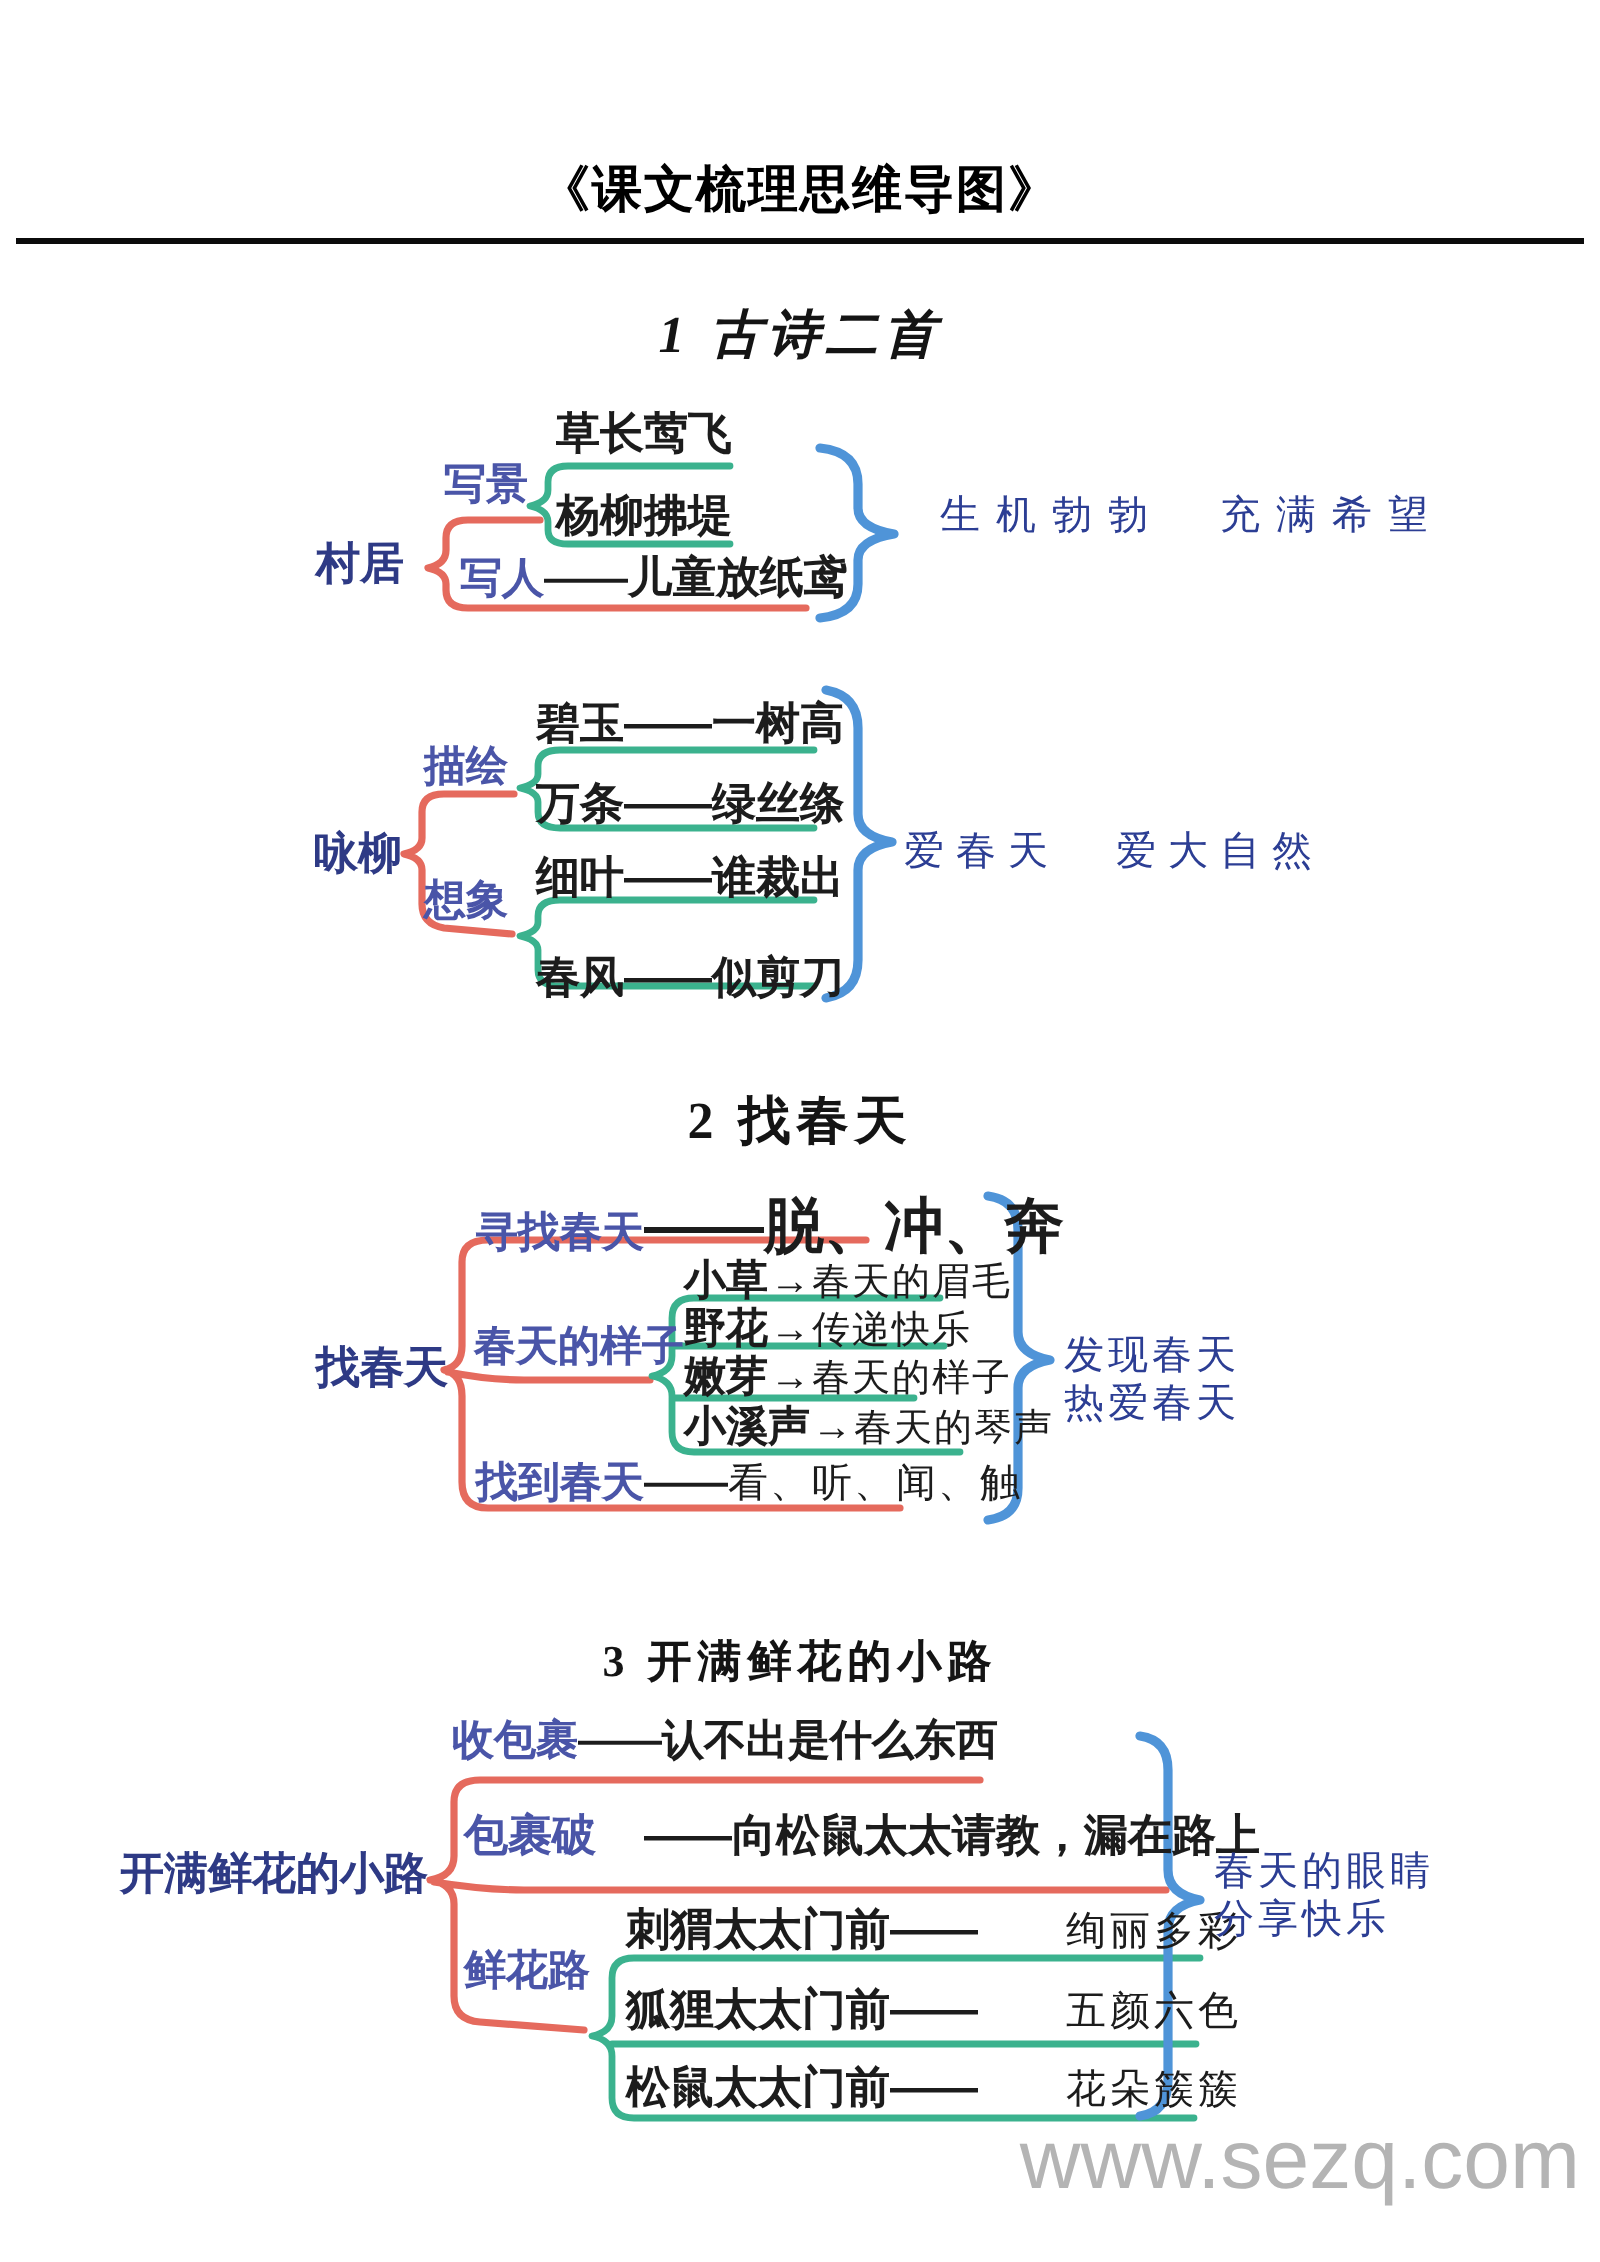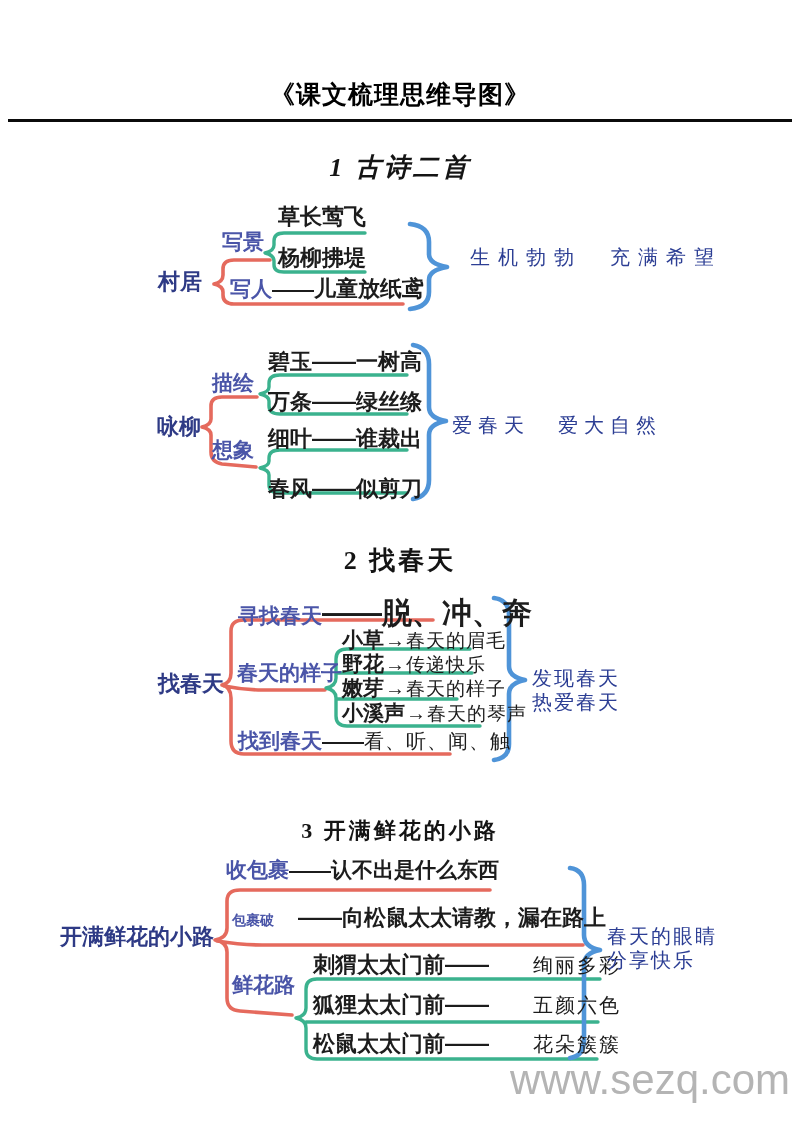--- a/index.html
+++ b/index.html
@@ -133,21 +133,21 @@
   <span>发现春天</span>
   <span>热爱春天</span>
 </div>
 
 <div class="heading h-small" style="top:816px;">3 开满鲜花的小路</div>
 
 <div class="abs line" style="left:226px; top:856px;">
   <span class="lbl">收包裹</span><span class="blk">——认不出是什么东西</span>
 </div>
 <div class="abs line" style="left:232px; top:903px;">
-  <span class="lbl" style="font-size:14px;">包裹破</span><span class="blk" style="font-size:22px;margin-left:24px;">——向松鼠太太请教，漏在路上</span>
+  <span class="lbl" style="font-size:22px;">包裹破</span><span class="blk" style="font-size:22px;margin-left:24px;">——向松鼠太太请教，漏在路上</span>
 </div>
 
 <div class="abs root" style="left:60px; top:922px;">开满鲜花的小路</div>
 <div class="abs label" style="left:232px; top:971px;">鲜花路</div>
 
 <div class="abs line" style="left:313px; top:950px;">
   <span class="head2">刺猬太太门前</span><span class="dash" style="font-size:22px;">——</span><span class="tail2">绚丽多彩</span>
 </div>
 <div class="abs line" style="left:313px; top:990px;">
   <span class="head2">狐狸太太门前</span><span class="dash" style="font-size:22px;">——</span><span class="tail2">五颜六色</span>

